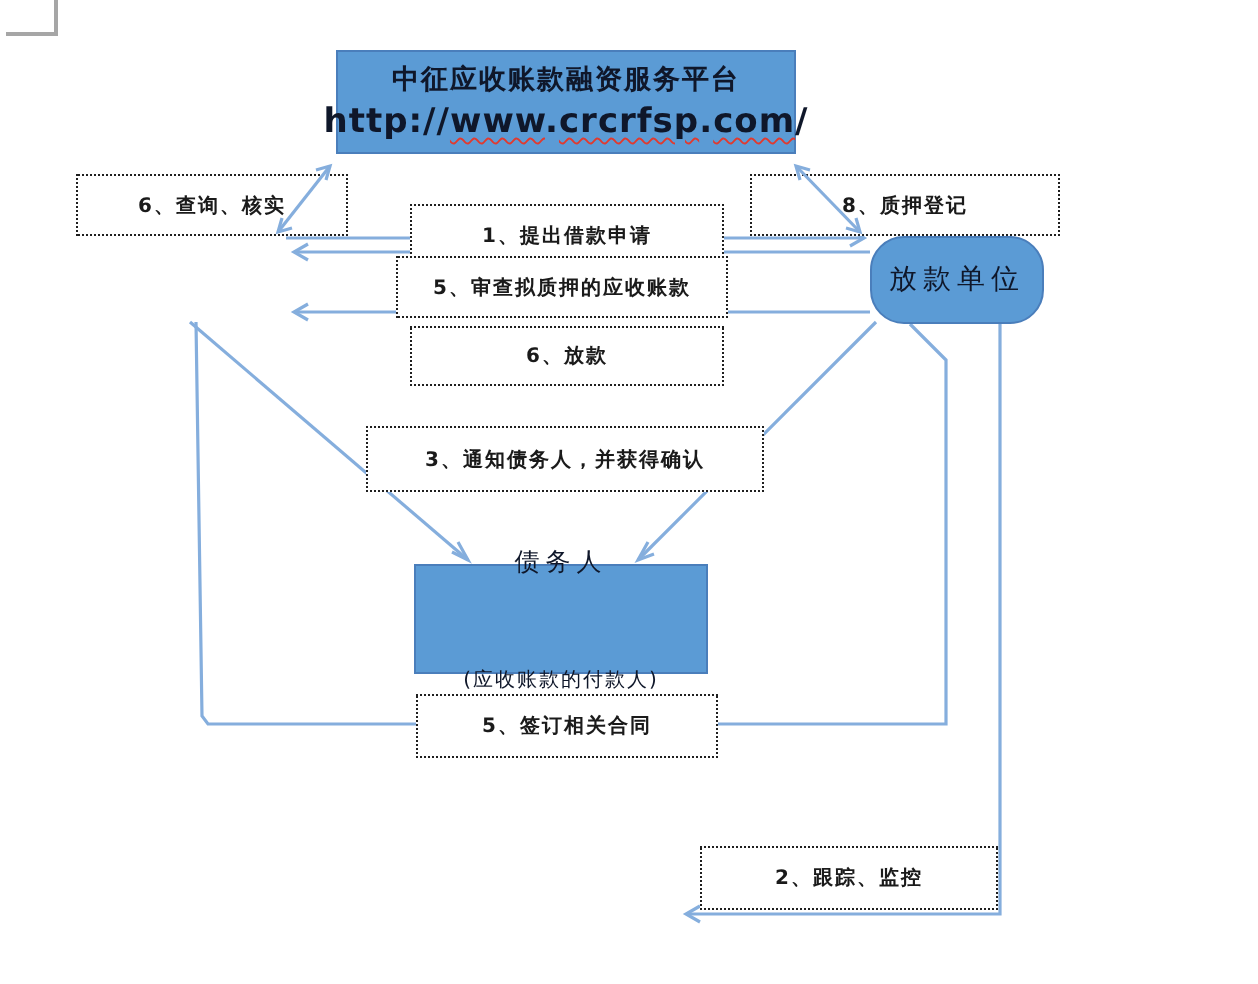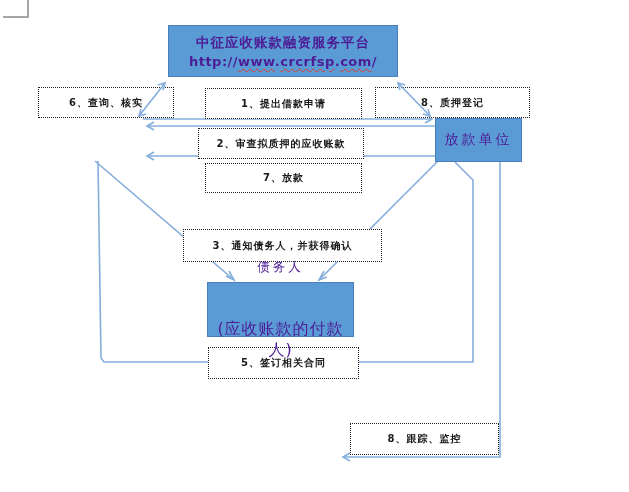--- a/index.html
+++ b/index.html
@@ -14,40 +14,40 @@
   svg.lines{position:absolute;left:0;top:0;z-index:1;pointer-events:none;}
   svg.lines-over{z-index:3;}
 
   
   .step{position:absolute;z-index:2;background:#ffffff;border:1.4px dotted #1f1f1f;
         display:flex;align-items:center;justify-content:center;
         font-size:10px;font-weight:bold;color:#1a1a1a;letter-spacing:1px;text-align:center;}
 
   
   .entity{position:absolute;z-index:4;background:#5b9bd5;border:1px solid #4a7ebb;
-          color:#4c1d95;display:flex;flex-direction:column;align-items:center;justify-content:center;
+          color:#0f172a;display:flex;flex-direction:column;align-items:center;justify-content:center;
           text-align:center;}
   .entity .lbl{font-size:14px;letter-spacing:3px;}
-  .entity .lbl2{font-size:16px;letter-spacing:1px;margin-top:3px;}
+  .entity .lbl2{font-size:10px;letter-spacing:1px;margin-top:3px;}
 
   
   #platform{left:168px;top:25px;width:228px;height:50px;}
   #platform .title{font-size:13.5px;font-weight:bold;letter-spacing:1px;}
-  #platform .url{font-size:13px;font-weight:bold;margin-top:2px;letter-spacing:0.5px;text-align:center;}
+  #platform .url{font-size:17px;font-weight:bold;margin-top:2px;letter-spacing:0.5px;text-align:center;}
   #platform .url .wavy{text-decoration:underline;text-decoration-style:wavy;
                        text-decoration-color:#e03a2f;text-decoration-thickness:1px;text-underline-offset:2px;}
 
   #borrower{left:52px;top:118px;width:91px;height:42px;}
-  #lender{left:435px;top:118px;width:85px;height:42px;}
+  #lender{left:435px;top:118px;width:85px;height:42px;border-radius:17px;}
   #debtor{left:207px;top:282px;width:145px;height:53px;gap:40px;}
   #repay{left:242px;top:433px;width:93px;height:43px;}
 
-  #step1{left:205px;top:88px;width:155px;height:29px;}
+  #step1{left:205px;top:102px;width:155px;height:29px;}
   #step2{left:198px;top:128px;width:164px;height:29px;}
-  #step3{left:183px;top:229px;width:197px;height:31px;}
+  #step3{left:183px;top:213px;width:197px;height:31px;}
   #step4{left:208px;top:347px;width:149px;height:30px;}
   #step5{left:375px;top:87px;width:153px;height:29px;}
   #step6{left:38px;top:87px;width:134px;height:29px;}
   #step7{left:205px;top:163px;width:155px;height:28px;}
   #step8{left:350px;top:423px;width:147px;height:30px;}
 </style>
 </head>
 <body>
 
 <div id="stage">
@@ -76,27 +76,27 @@
       <polyline points="98,161 101,358 104,362 208,362"></polyline>
 
       <polyline points="357,362 473,362 473,180 455,162"></polyline>
 
       <polyline points="500,161 500,457 343,457"></polyline>
       <polyline points="350,453 343,457 350,461"></polyline>
     </g>
   </svg>
 
   <div class="step" id="step1">1、提出借款申请</div>
-  <div class="step" id="step2">2、审查拟质押的应收账款</div>
+  <div class="step" id="step2">5、审查拟质押的应收账款</div>
   <div class="step" id="step3">3、通知债务人，并获得确认</div>
   <div class="step" id="step4">5、签订相关合同</div>
   <div class="step" id="step5">8、质押登记</div>
   <div class="step" id="step6">6、查询、核实</div>
-  <div class="step" id="step7">7、放款</div>
-  <div class="step" id="step8">8、跟踪、监控</div>
+  <div class="step" id="step7">6、放款</div>
+  <div class="step" id="step8">2、跟踪、监控</div>
 
   <svg class="lines lines-over" width="629" height="492">
     <g stroke="#85aedd" stroke-width="1.6" fill="none">
 
       <line x1="139" y1="116" x2="165" y2="83"></line>
       <polyline points="158,85 165,83 163,90"></polyline>
       <polyline points="146,114 139,116 141,109"></polyline>
 
       <line x1="398" y1="83" x2="430" y2="116"></line>
       <polyline points="405,85 398,83 400,90"></polyline>

